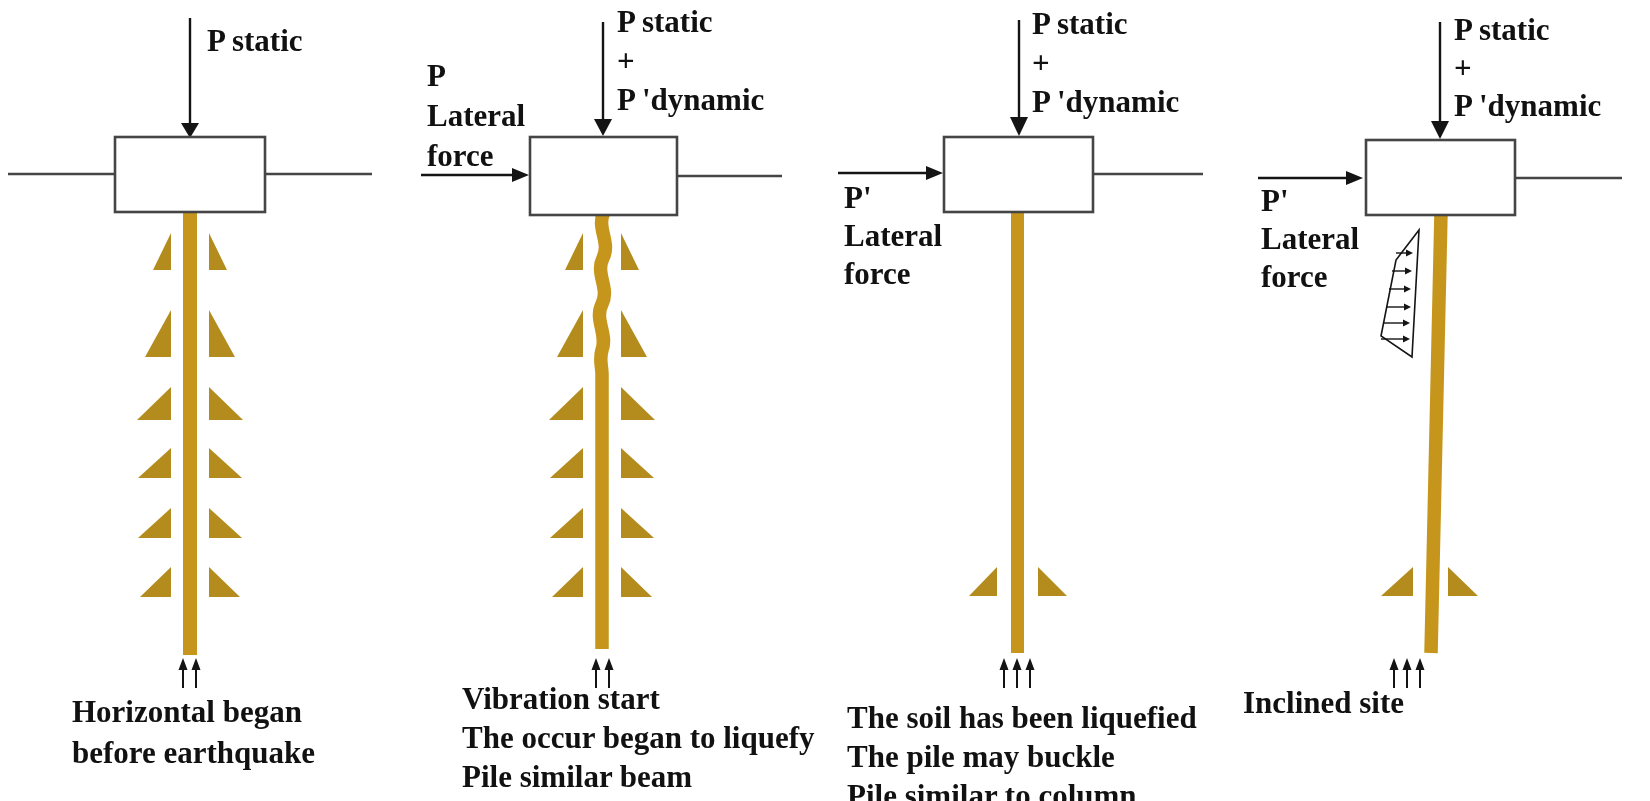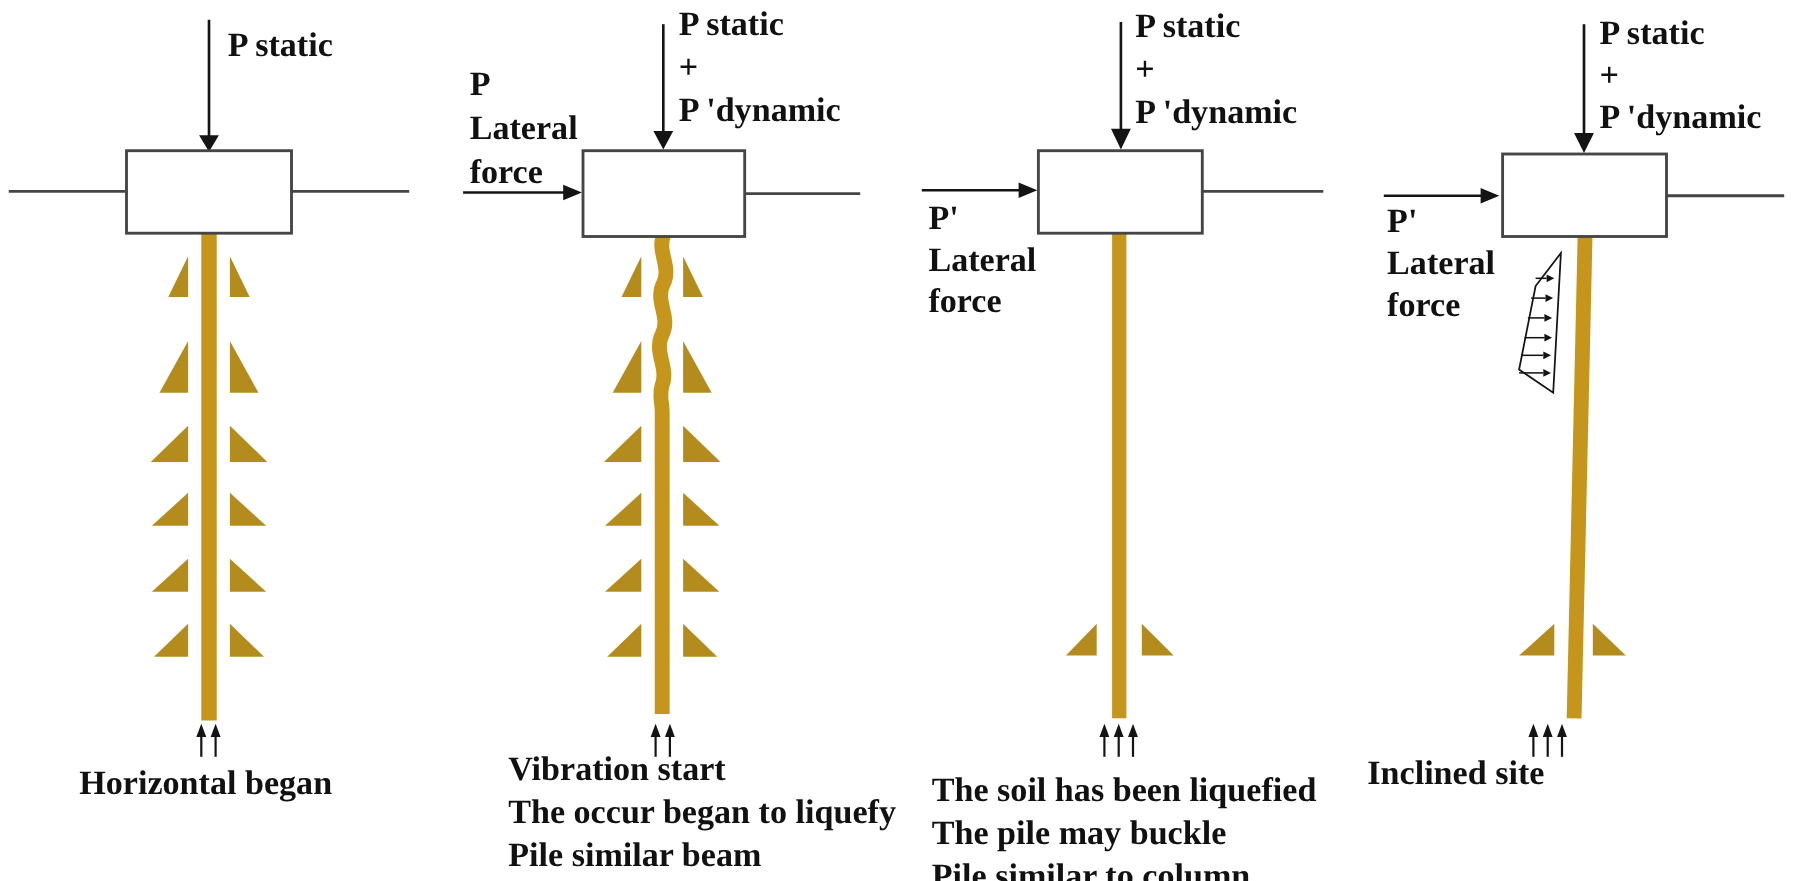--- a/index.html
+++ b/index.html
@@ -159,20 +159,21 @@
         <polygon class="uphead" points="1415.5,670 1424.5,670 1420,658"></polygon>
       </g>
     </g>
   </svg>
 
   <div class="label" style="left:207px; top:21px;">
     <div>P static</div>
   </div>
   <div class="label" style="left:72px; top:691px; line-height:41px;">
     <div>Horizontal began</div>
+    <div>before earthquake</div>
   </div>
 
   <div class="label" style="left:617px; top:2px;">
     <div>P static</div>
     <div>+</div>
     <div>P 'dynamic</div>
   </div>
   <div class="label" style="left:427px; top:56px; line-height:40px;">
     <div>P</div>
     <div>Lateral</div>

